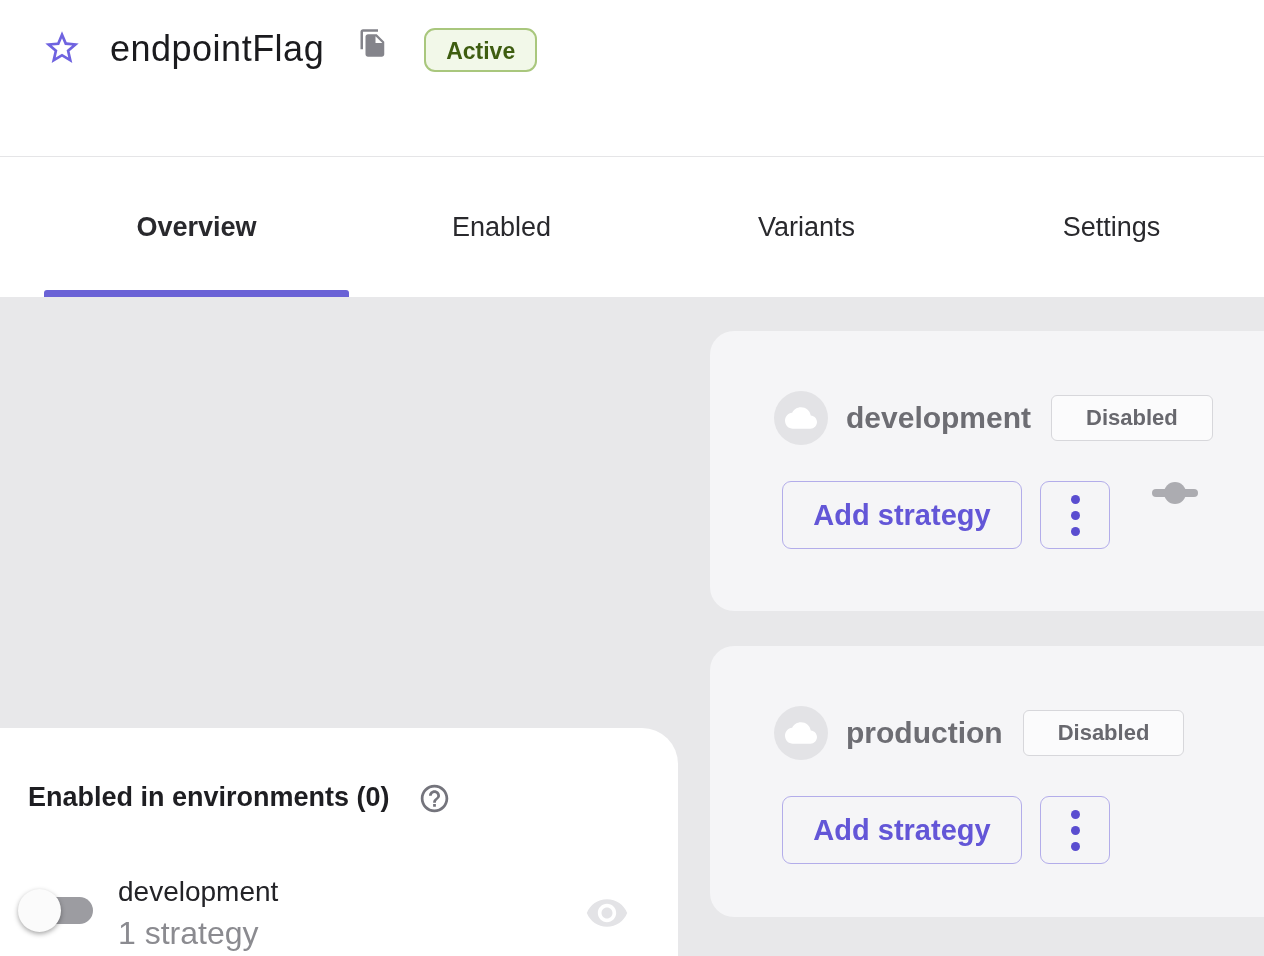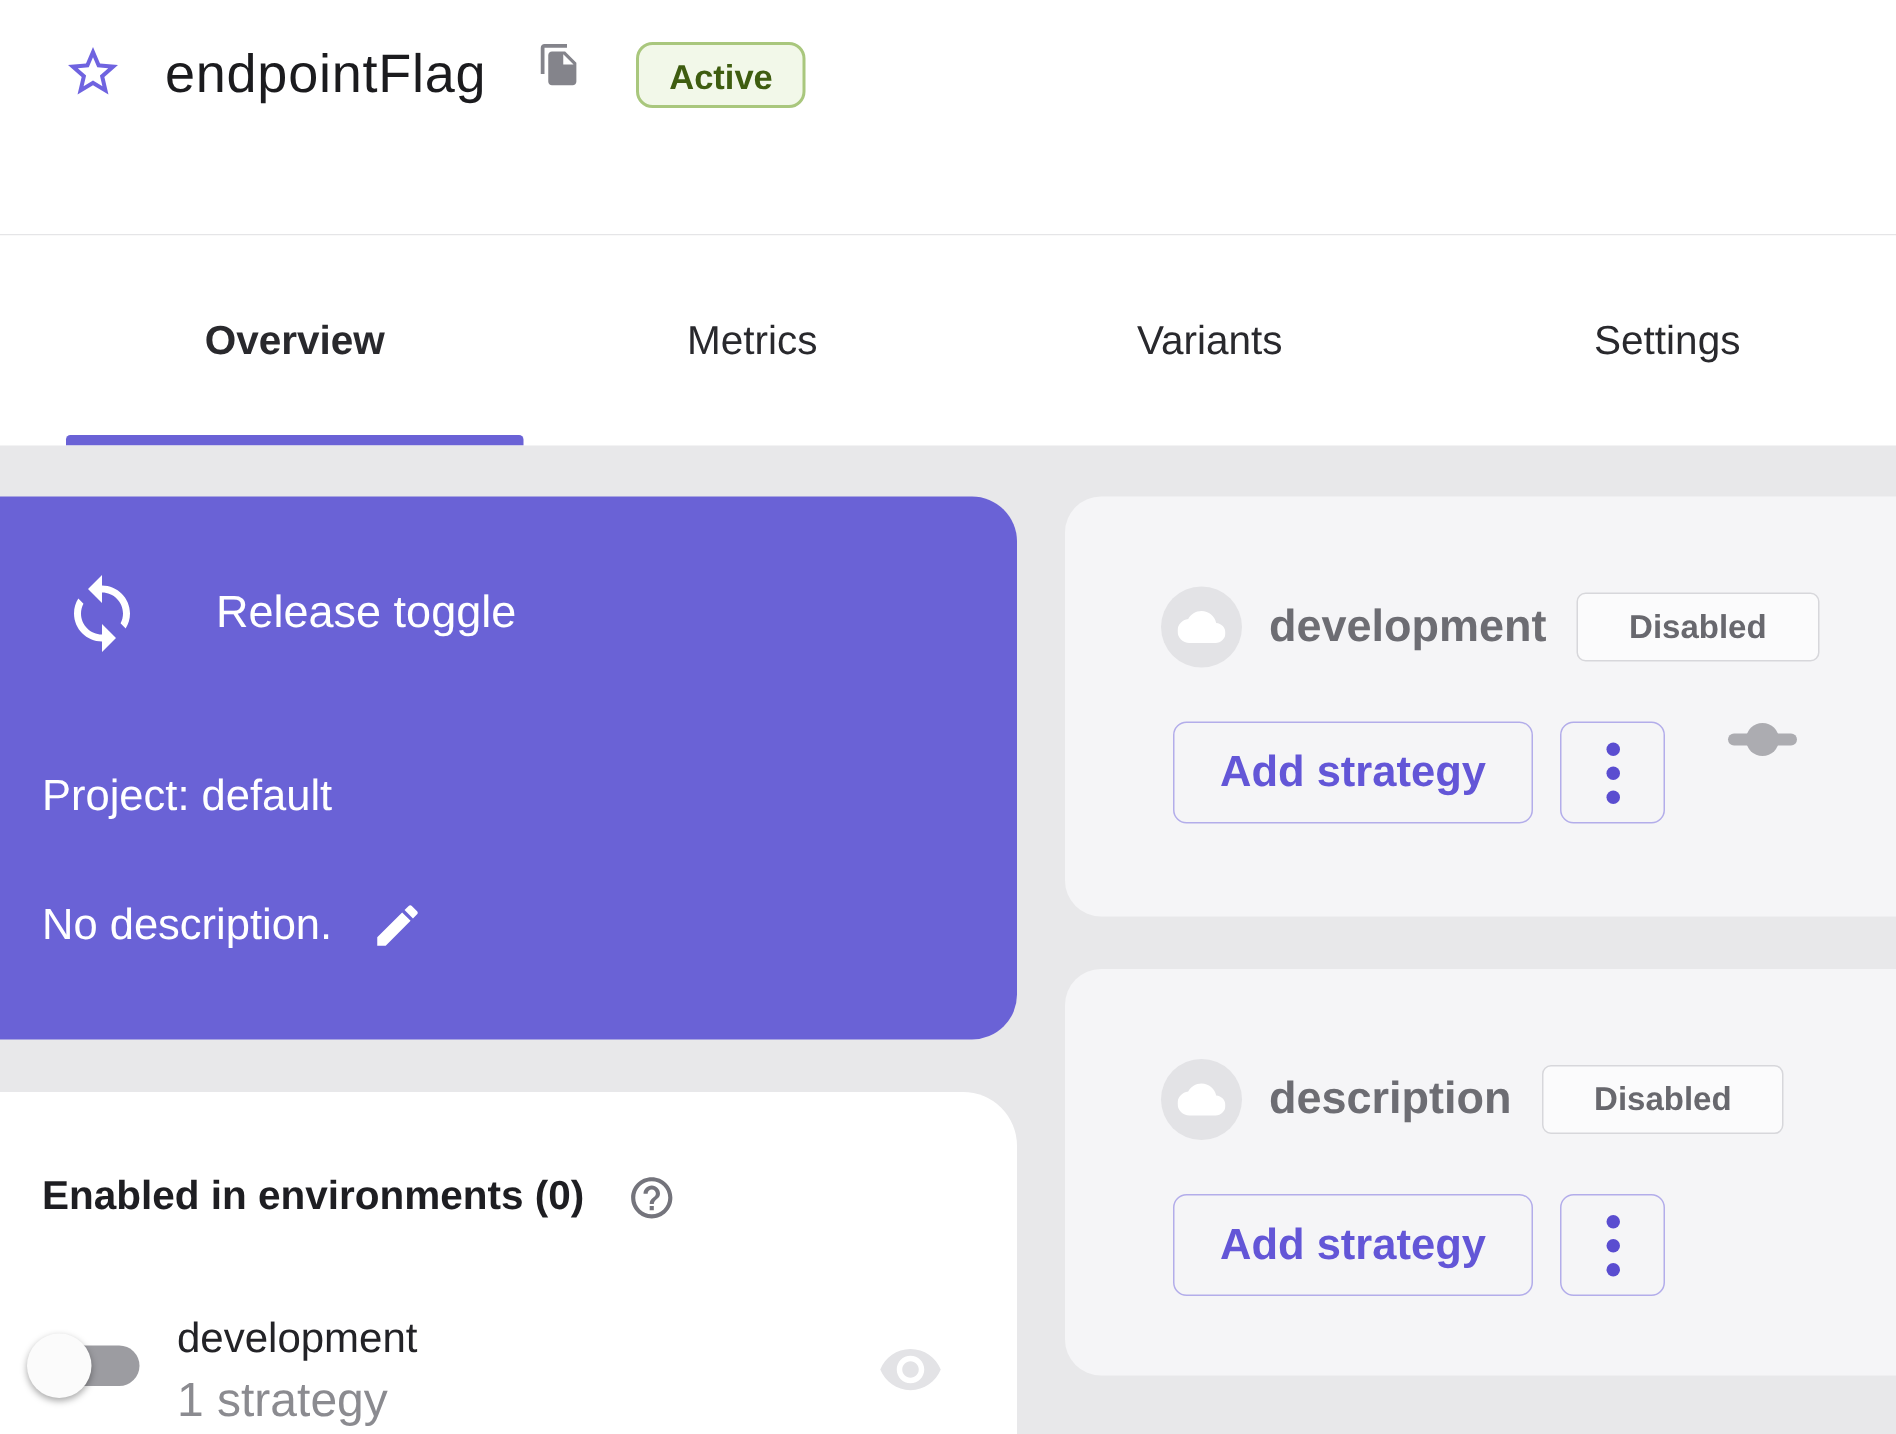--- a/index.html
+++ b/index.html
@@ -128,56 +128,35 @@
     <div class="active-badge">Active</div>
   </div>
 </div>
 
 <div class="tabbar">
   <div class="tab active">
     <span>Overview</span>
     <div class="tab-underline"></div>
   </div>
   <div class="tab">
-    <span>Metrics</span>
+    <span>Enabled</span>
 
   </div>
   <div class="tab">
     <span>Variants</span>
 
   </div>
   <div class="tab">
     <span>Settings</span>
 
   </div>
 </div>
 
 <div class="content">
 
-  <div class="overview-card">
-    <div class="ov-type-row">
-      <span class="ov-type-icon">
-        <svg viewBox="0 0 24 24" width="56" height="56" fill="currentColor">
-            <path d="M12 4V1L8 5l4 4V6c3.31 0 6 2.69 6 6 0 1.01-.25 1.97-.7 2.8l1.46 1.46C19.54 15.03 20 13.57 20 12c0-4.42-3.58-8-8-8zm0 14c-3.31 0-6-2.69-6-6 0-1.01.25-1.97.7-2.8L5.24 7.74C4.46 8.97 4 10.43 4 12c0 4.42 3.58 8 8 8v3l4-4-4-4v3z"></path>
-          </svg>
-      </span>
-      <span class="ov-type-label">Release toggle</span>
-    </div>
-    <div class="ov-project">Project: default</div>
-    <div class="ov-desc-row">
-      <span class="ov-desc">No description.</span>
-      <button class="edit-btn" aria-label="edit description">
-        <span>
-          <svg viewBox="0 0 24 24" width="36" height="36" fill="currentColor">
-              <path d="M3 17.25V21h3.75L17.81 9.94l-3.75-3.75L3 17.25zM20.71 7.04c.39-.39.39-1.02 0-1.41l-2.34-2.34c-.39-.39-1.02-.39-1.41 0l-1.83 1.83 3.75 3.75 1.83-1.83z"></path>
-            </svg>
-        </span>
-      </button>
-    </div>
-  </div>
 
   <div class="enabled-card">
     <div class="enabled-title-row">
       <span class="enabled-title">Enabled in environments (0)</span>
       <button class="help-btn" aria-label="help">
         <span>
           <svg viewBox="0 0 24 24" width="33" height="33" fill="currentColor">
               <path d="M11 18h2v-2h-2v2zm1-16C6.48 2 2 6.48 2 12s4.48 10 10 10 10-4.48 10-10S17.52 2 12 2zm0 18c-4.41 0-8-3.59-8-8s3.59-8 8-8 8 3.59 8 8-3.59 8-8 8zm0-14c-2.21 0-4 1.79-4 4h2c0-1.1.9-2 2-2s2 .9 2 2c0 2-3 1.75-3 5h2c0-2.25 3-2.5 3-5 0-2.21-1.79-4-4-4z"></path>
             </svg>
         </span>
@@ -230,21 +209,21 @@
 
   <div class="env-card prod">
     <div class="env-header">
       <div class="env-avatar">
         <span class="cloud-icon">
           <svg viewBox="0 0 24 24" width="32" height="32" fill="currentColor">
               <path d="M19.35 10.04C18.67 6.59 15.64 4 12 4 9.11 4 6.6 5.64 5.35 8.04 2.34 8.36 0 10.91 0 14c0 3.31 2.69 6 6 6h13c2.76 0 5-2.24 5-5 0-2.64-2.05-4.78-4.65-4.96z"></path>
             </svg>
         </span>
       </div>
-      <span class="env-name">description</span>
+      <span class="env-name">production</span>
       <span class="status-badge">Disabled</span>
     </div>
     <div class="env-actions">
       <button class="add-strategy-btn">Add strategy</button>
       <button class="dots-btn" aria-label="more actions">
         <span class="dot"></span>
         <span class="dot"></span>
         <span class="dot"></span>
       </button>
     </div>

